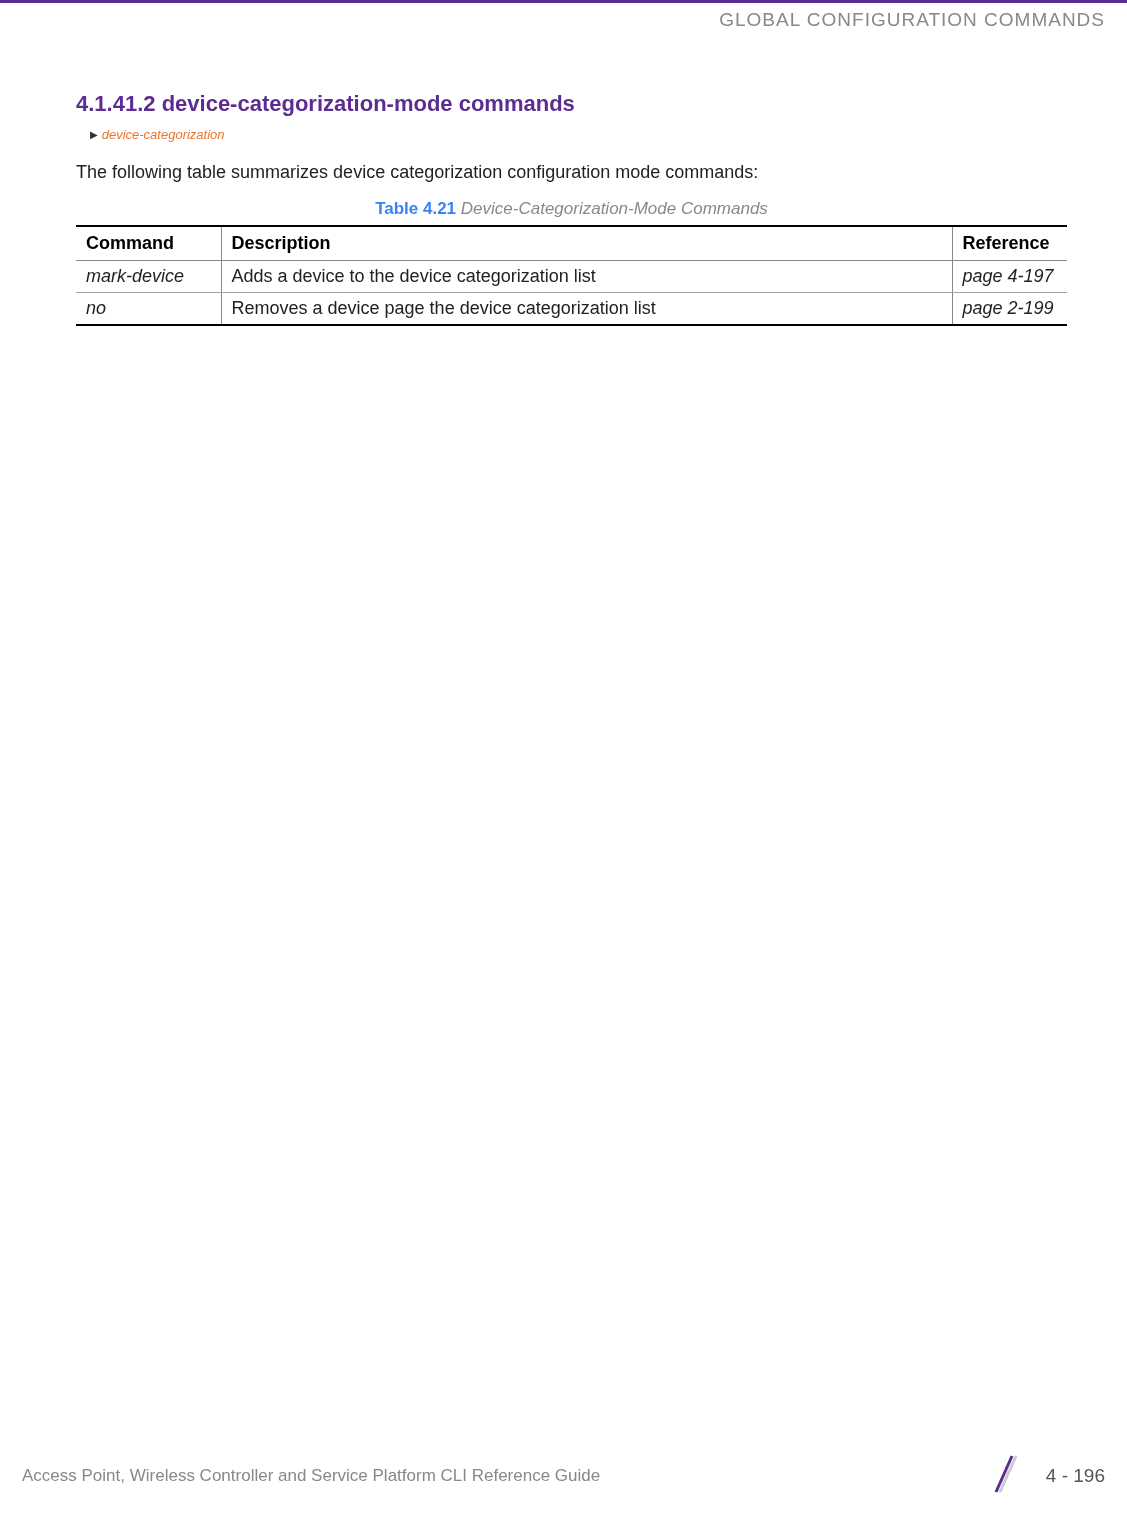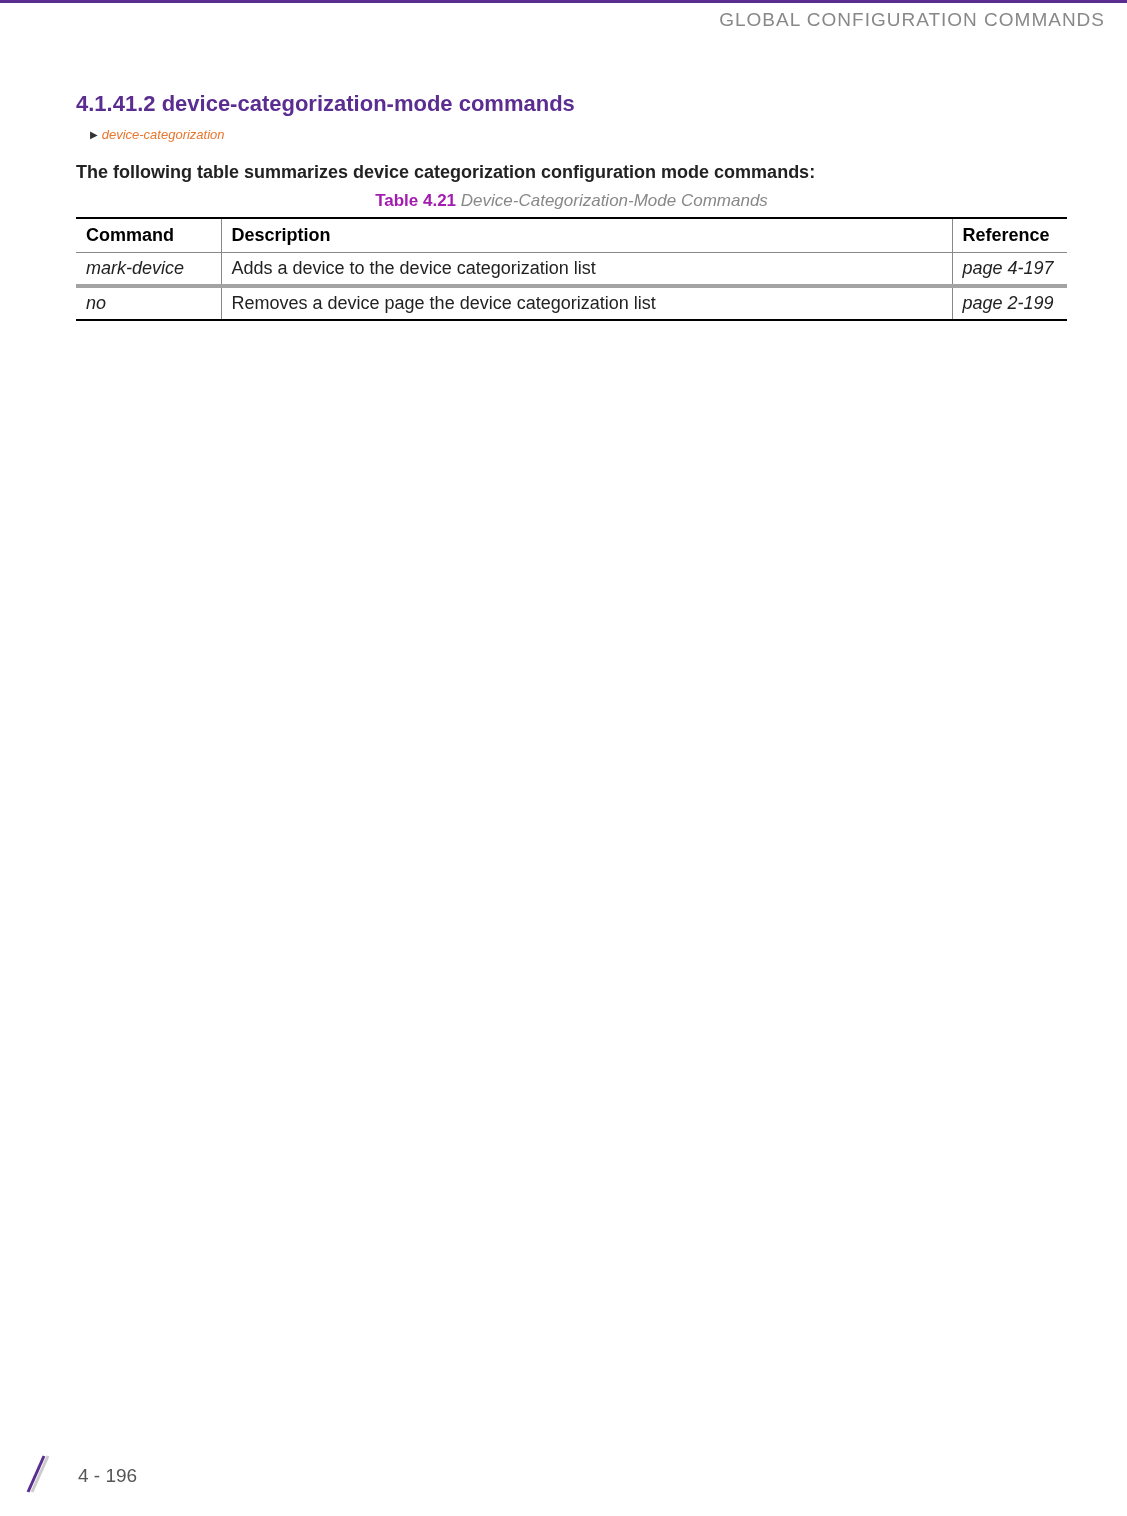--- a/index.html
+++ b/index.html
@@ -47,31 +47,31 @@
       margin-right: 4px;
     }
     .breadcrumb-link {
       color: #e8762c;
       font-style: italic;
       font-size: 13px;
     }
     .intro-text {
       color: #222;
       font-size: 18px;
-      margin-bottom: 8px;
-      font-weight: 700;
+      margin-bottom: 16px;
+      font-weight: 400;
     }
     .table-caption {
       text-align: center;
       font-size: 17px;
       margin-bottom: 6px;
     }
     .table-caption-bold {
       font-weight: bold;
-      color: #a21caf;
+      color: #3b82f6;
     }
     .table-caption-italic {
       font-style: italic;
       color: #888;
     }
     .cmd-table {
       width: 100%;
       border-collapse: collapse;
       font-size: 18px;
     }
@@ -86,21 +86,21 @@
       margin-top: 32px;
     }
     .cmd-table th:first-child {
       border-left: none;
     }
     .cmd-table th:last-child {
       border-right: none;
     }
     .cmd-table td {
       padding: 5px 10px;
-      border-bottom: 4px solid #a3a3a3;
+      border-bottom: 1px solid #a3a3a3;
       border-left: 1px solid #888;
       border-right: 1px solid #888;
       color: #222;
       font-weight: 300;
     }
     .cmd-table td:first-child {
       border-left: none;
     }
     .cmd-table td:last-child {
       border-right: none;
@@ -184,20 +184,21 @@
       <tr>
         <td class="link-cell">no</td>
         <td>Removes a device page the device categorization list</td>
         <td class="link-cell">page 2-199</td>
       </tr>
     </tbody>
   </table>
 </div>
 
 <div class="footer">
+  <span class="footer-text">Access Point, Wireless Controller and Service Platform CLI Reference Guide</span>
   <div class="footer-right">
     <span class="footer-slash">
       <svg width="28" height="40" viewBox="0 0 28 40">
         <line x1="6" y1="38" x2="22" y2="2" stroke="#5c2d91" stroke-width="3"></line>
         <line x1="10" y1="38" x2="26" y2="2" stroke="#ccc" stroke-width="3"></line>
       </svg>
     </span>
     <span class="page-number">4 - 196</span>
   </div>
 </div>

